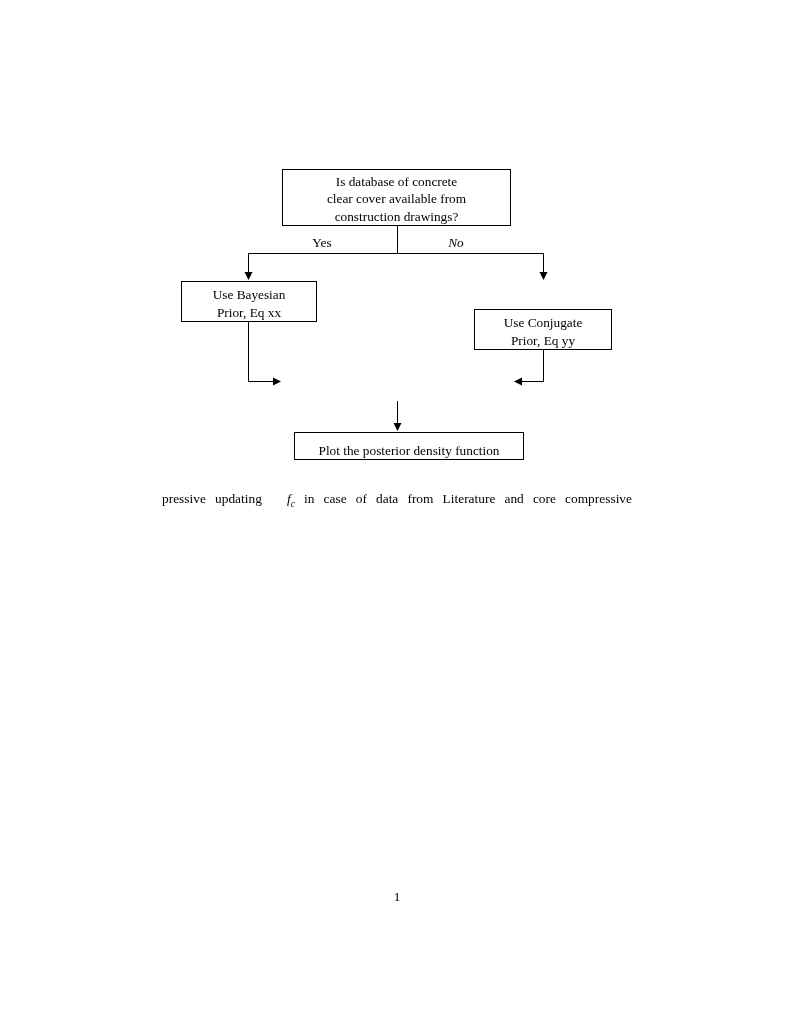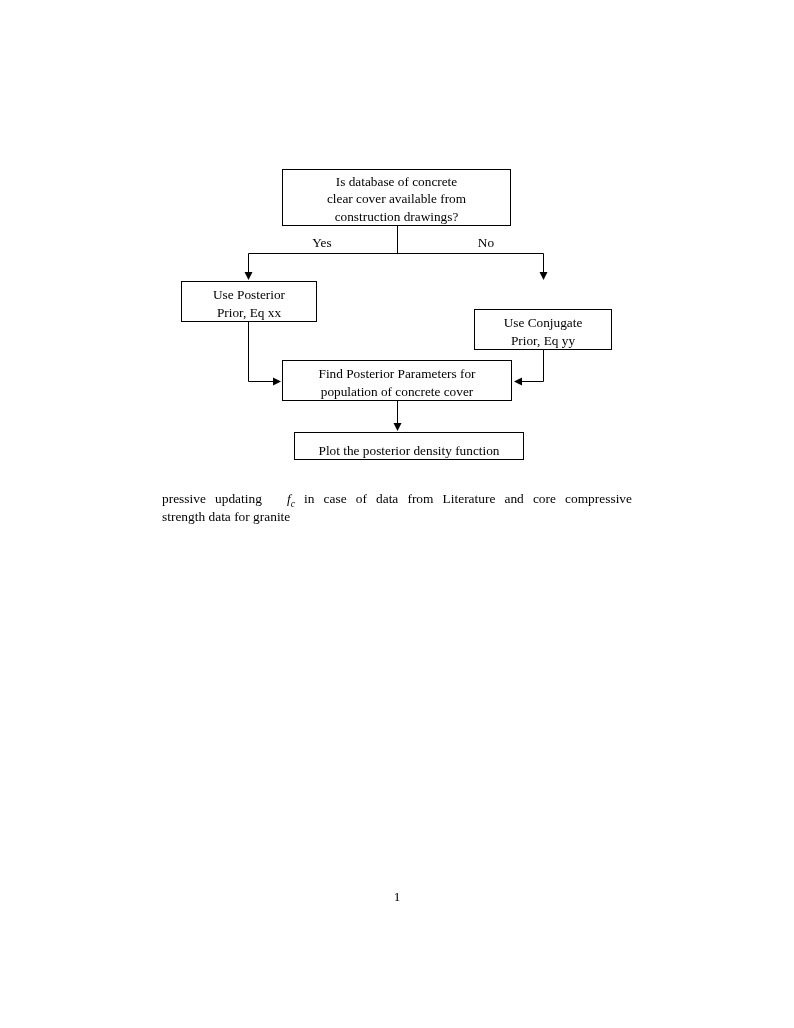--- a/index.html
+++ b/index.html
@@ -101,45 +101,40 @@
     </g>
   </svg>
 
   <div class="node" style="left:282px; top:169px; width:229px; height:57px;">
     <div class="node-line">Is database of concrete</div>
     <div class="node-line">clear cover available from</div>
     <div class="node-line">construction drawings?</div>
   </div>
 
   <span class="edge-label" style="left:322px; top:236px;">Yes</span>
-  <span class="edge-label" style="left:486px; top:236px;">No</span>
+  <span class="edge-label" style="left:456px; top:236px;font-style:italic;">No</span>
 
   <div class="node" style="left:181px; top:281px; width:136px; height:41px;">
-    <div class="node-line">Use Posterior</div>
+    <div class="node-line">Use Bayesian</div>
     <div class="node-line">Prior, Eq xx</div>
   </div>
 
   <div class="node" style="left:474px; top:281px; width:138px; height:41px;margin-top:28px;">
     <div class="node-line">Use Conjugate</div>
     <div class="node-line">Prior, Eq yy</div>
   </div>
 
-  <div class="node" style="left:282px; top:360px; width:230px; height:41px;">
-    <div class="node-line">Find Posterior Parameters for</div>
-    <div class="node-line">population of concrete cover</div>
-  </div>
 
   <div class="node" style="left:294px; top:432px; width:230px; height:28px;">
     <div class="node-line">Plot the posterior density function</div>
   </div>
 
   <div class="caption">
     <div class="jline">
       <span>pressive updating</span>
       <span class="math-var"><i>f</i><sub>c</sub></span>
       <span>in case of data from Literature and core compressive</span>
     </div>
-    <div class="lline">strength data for granite</div>
   </div>
 
   <div class="page-number">1</div>
 
 </div>
 
 </body></html>

